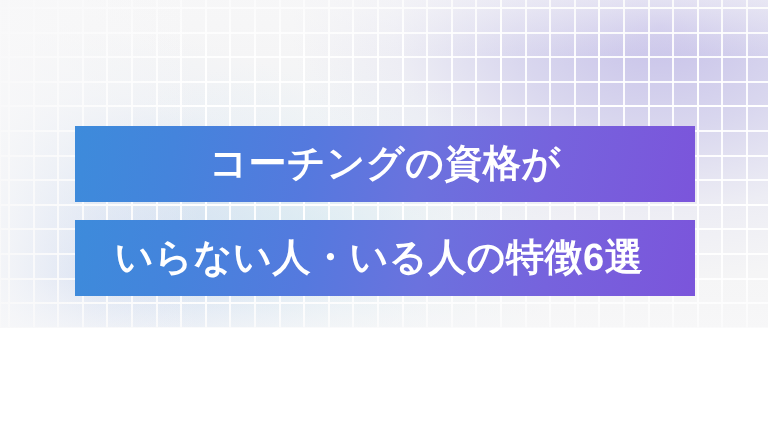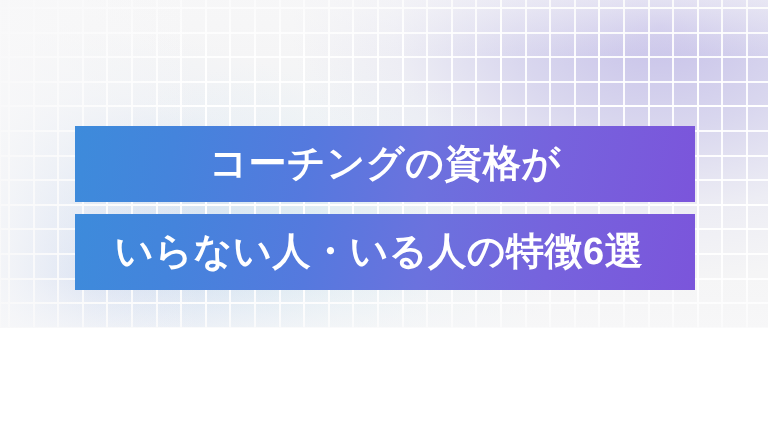--- a/index.html
+++ b/index.html
@@ -99,21 +99,21 @@
   .banner {
     position: absolute;
     left: 75px;
     width: 620px;
     height: 76px;
     display: flex;
     align-items: center;
     box-sizing: border-box;
   }
   #banner-1 { top: 126px; justify-content: flex-end; padding-right: 134px; }
-  #banner-2 { top: 214px; justify-content: center; padding-right: 12px; }
+  #banner-2 { top: 220px; justify-content: center; padding-right: 12px; }
 
   .banner-fill {
     position: absolute;
     inset: 0;
     background: linear-gradient(100deg,
       #3d8bdb 0%,
       #4484dc 16%,
       #5579de 38%,
       #6b72de 56%,
       #7663dd 76%,

